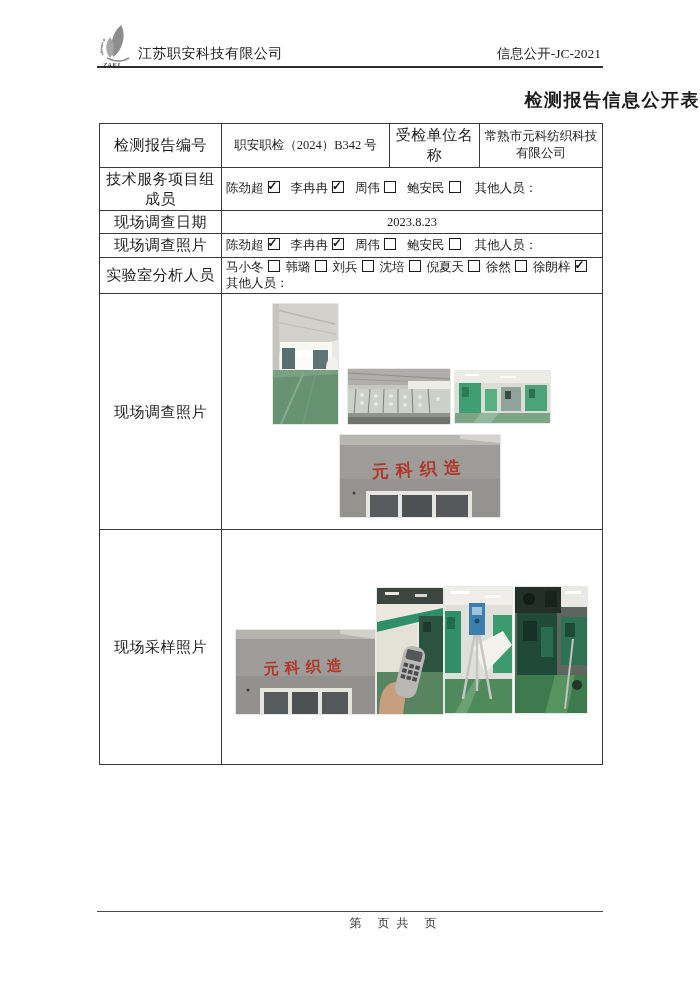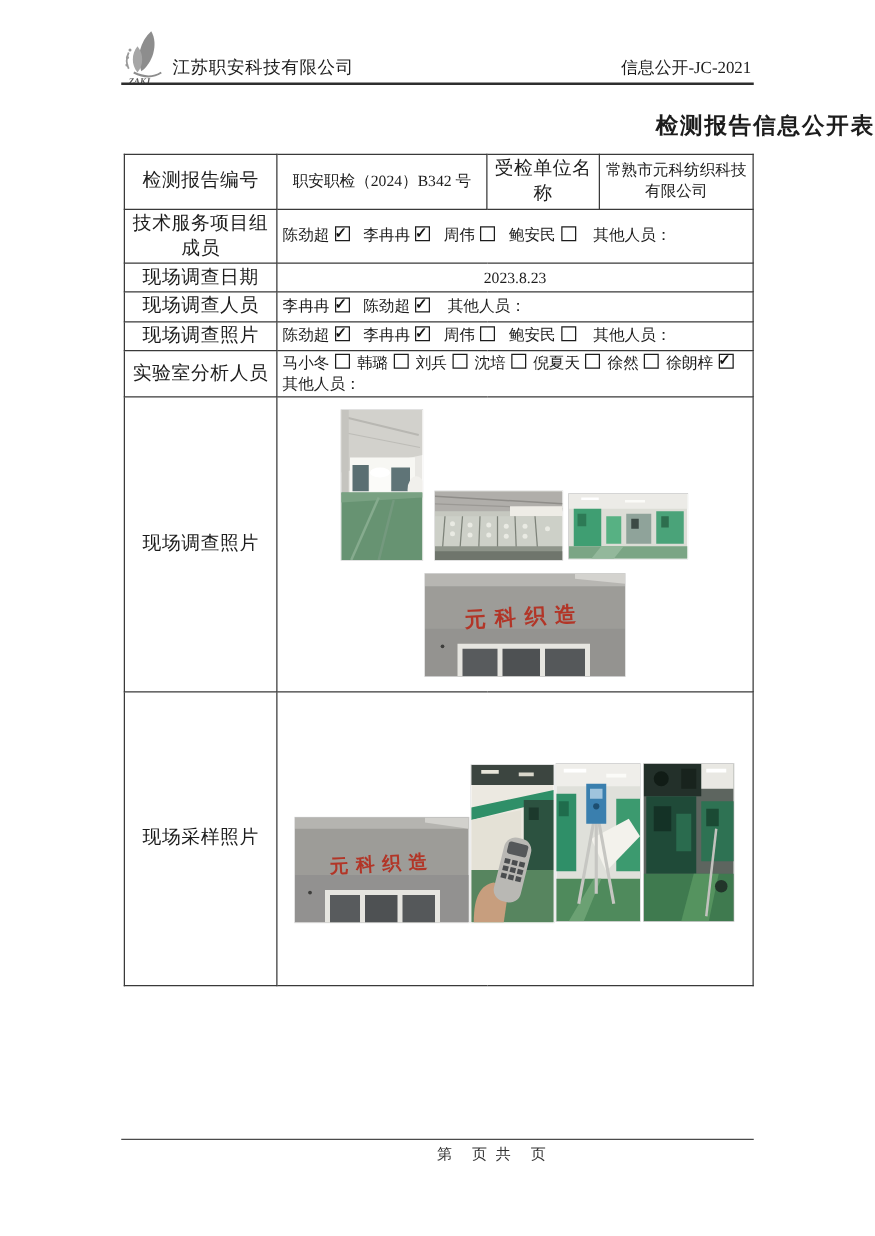--- a/index.html
+++ b/index.html
@@ -84,27 +84,20 @@
         <span><span class="member"><span class="mname">陈劲超</span><span class="cb checked"></span></span><span class="member"><span class="mname">李冉冉</span><span class="cb checked"></span></span><span class="member"><span class="mname">周伟</span><span class="cb"></span></span><span class="member"><span class="mname">鲍安民</span><span class="cb"></span></span></span>
         <span class="others">其他人员：</span>
       </td>
     </tr>
 
     <tr style="height:19px">
       <td class="lbl">现场调查日期</td>
       <td class="ctr" colspan="3">2023.8.23</td>
     </tr>
 
-    <tr style="height:20px">
-      <td class="lbl">现场调查人员</td>
-      <td class="members-cell" colspan="3">
-        <span><span class="member"><span class="mname">李冉冉</span><span class="cb checked"></span></span><span class="member"><span class="mname">陈劲超</span><span class="cb checked"></span></span></span>
-        <span class="others">其他人员：</span>
-      </td>
-    </tr>
 
 
     <tr style="height:21px">
       <td class="lbl">现场调查照片</td>
       <td class="members-cell" colspan="3">
         <span><span class="member"><span class="mname">陈劲超</span><span class="cb checked"></span></span><span class="member"><span class="mname">李冉冉</span><span class="cb checked"></span></span><span class="member"><span class="mname">周伟</span><span class="cb"></span></span><span class="member"><span class="mname">鲍安民</span><span class="cb"></span></span></span>
         <span class="others">其他人员：</span>
       </td>
     </tr>
 

